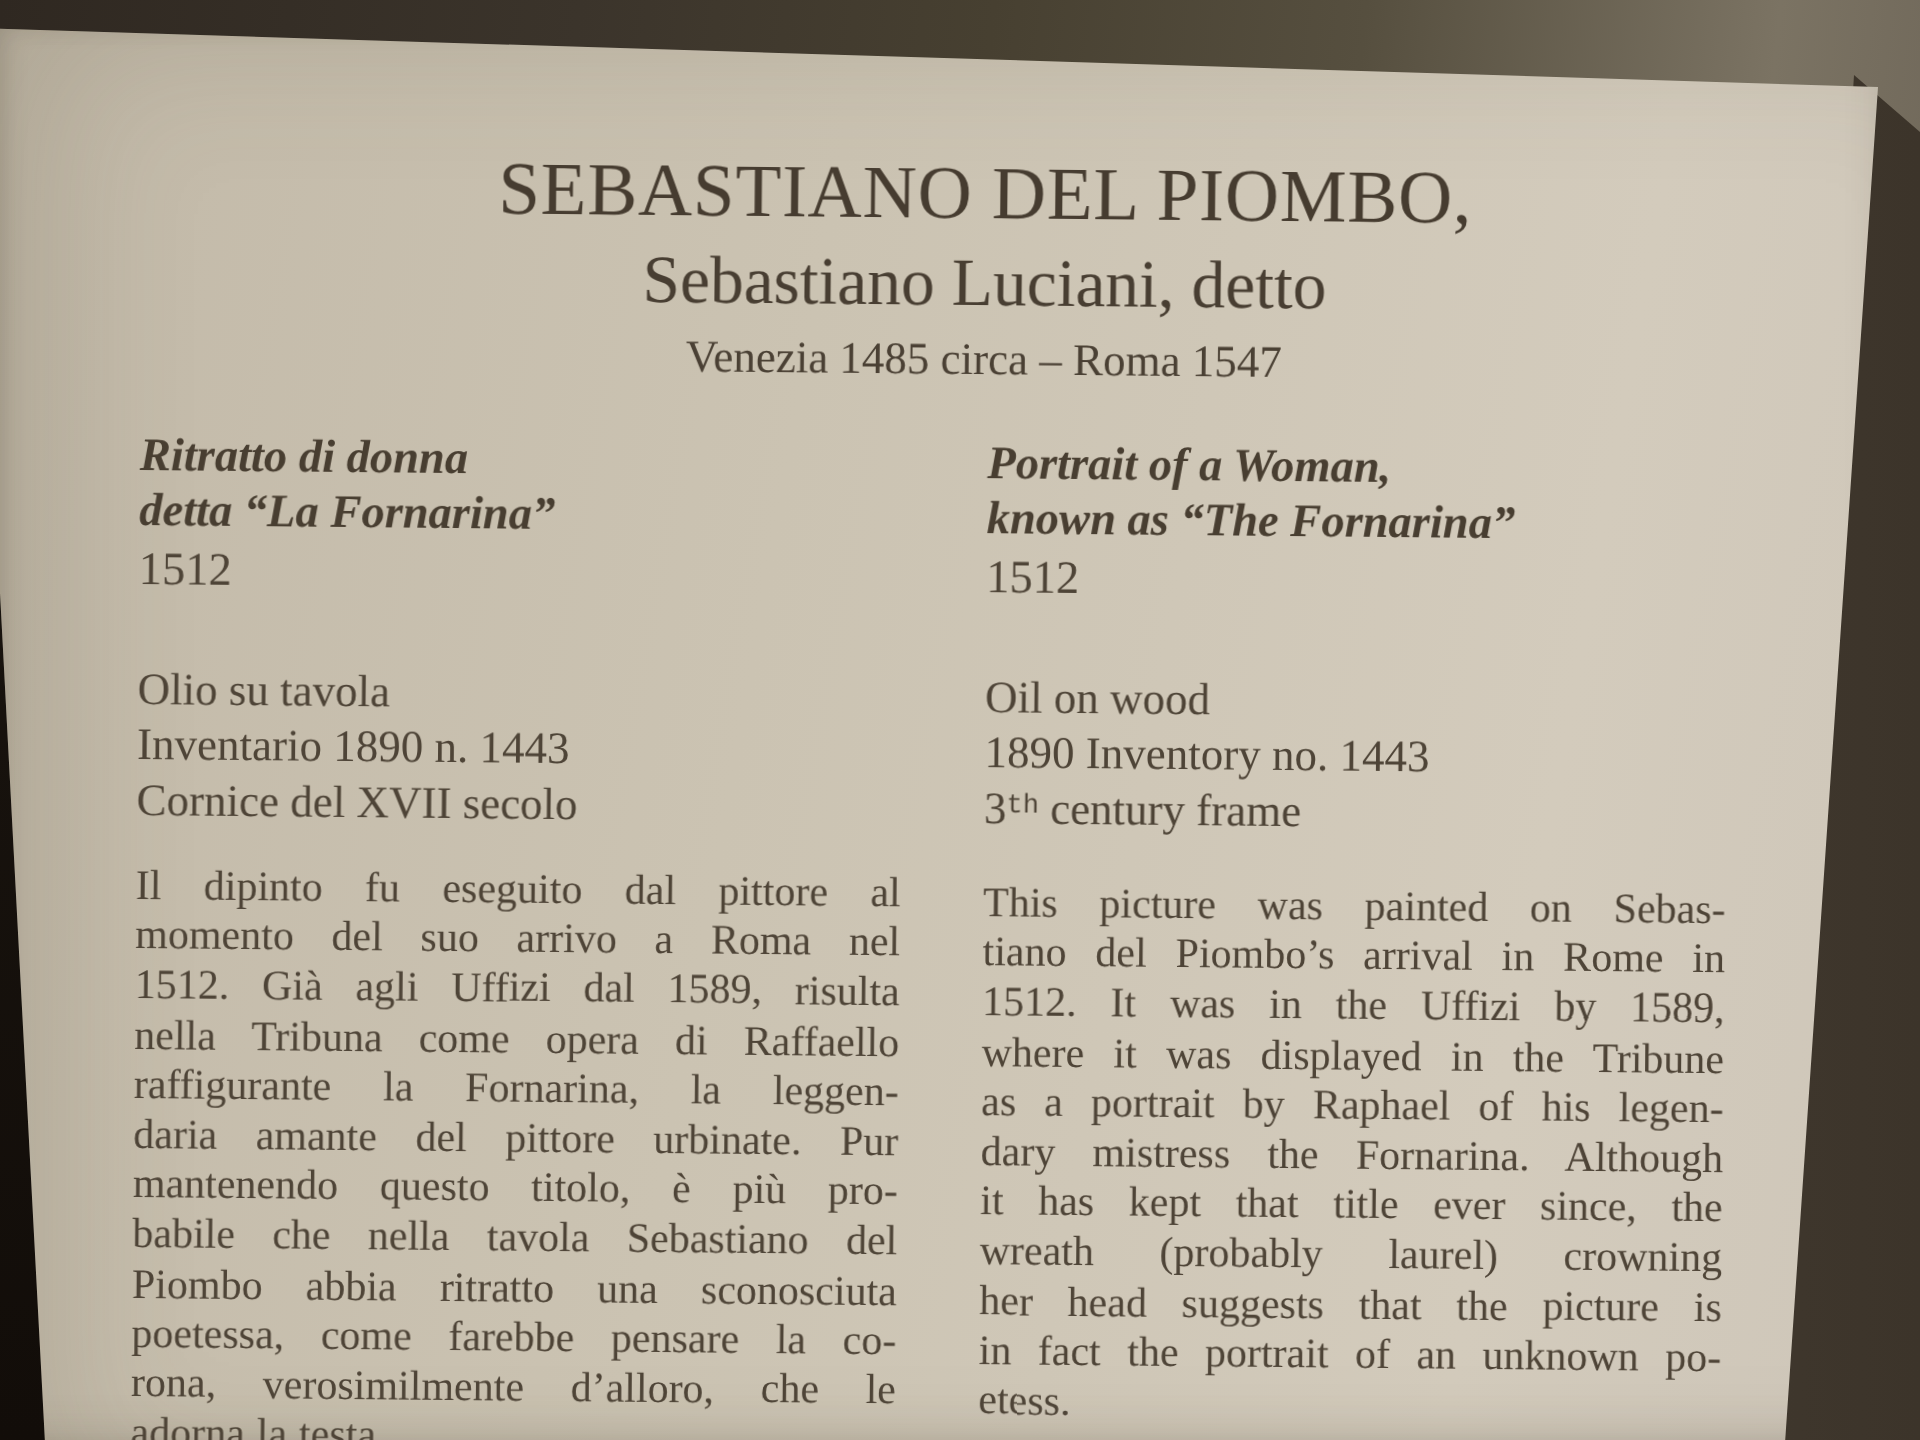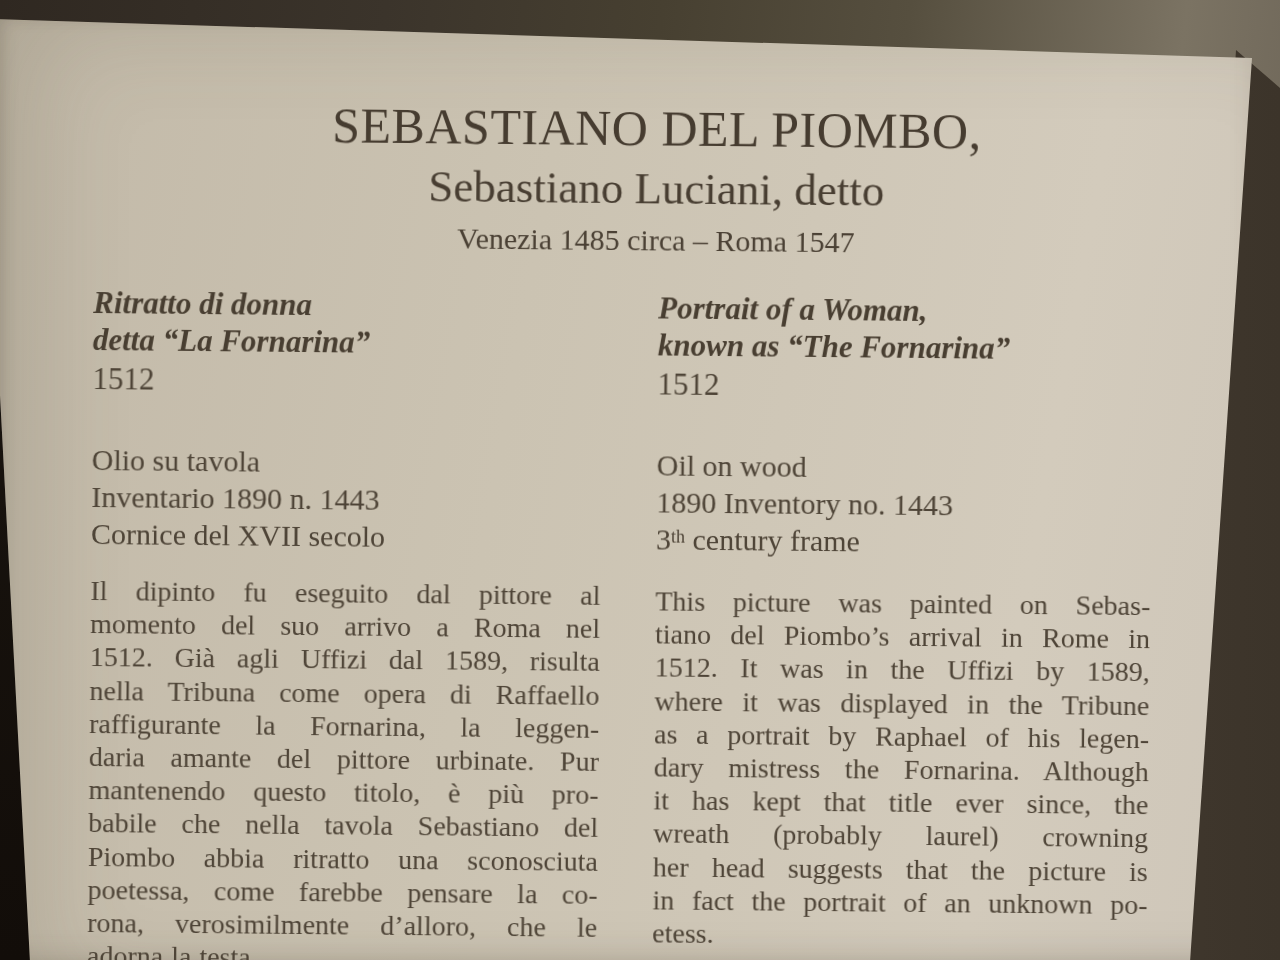--- a/index.html
+++ b/index.html
@@ -46,21 +46,21 @@
   .col-left{width:510px;margin-right:55px;}
   .col-right{width:495px;}
   .work-title{font-size:31px;line-height:37px;font-weight:bold;font-style:italic;color:#483e31;}
   .work-year{font-size:31px;line-height:37px;margin-top:2px;}
   .tech{margin-top:44px;font-size:30px;line-height:37px;}
   .body-text{margin-top:22px;font-size:28px;line-height:33.2px;word-spacing:1px;}
   .jline{height:33.2px;line-height:33.2px;overflow:hidden;text-align:justify;}
   .jline::after{content:"";display:inline-block;width:100%;}
   .jline.last{text-align:left;}
   .jline.last::after{content:none;}
-  .sup{font-size:60%;position:relative;top:-0.38em;}
+  .sup{font-size:60%;position:relative;top:-0.38em;font-family:Liberation Mono, monospace;}
 </style>
 </head>
 <body>
 
 <div class="backdrop"></div>
 <div class="frame-edge-right"></div>
 <div class="shadow-wedge-left"></div>
 
 <div class="paper">
   <div class="content">

